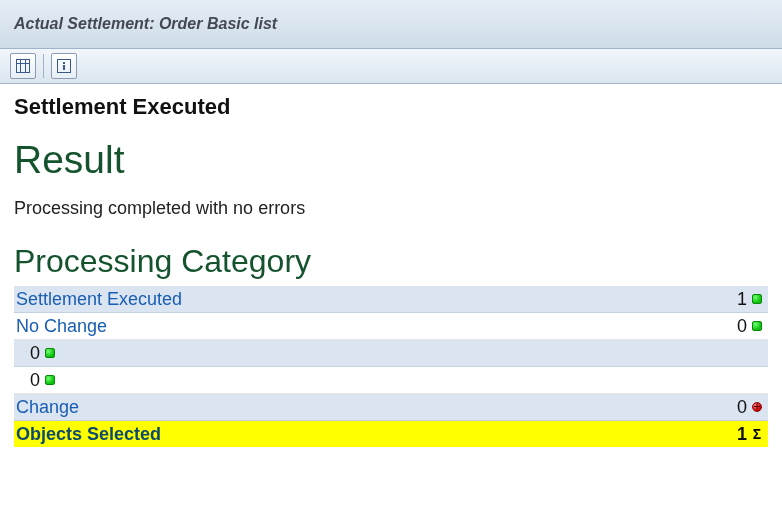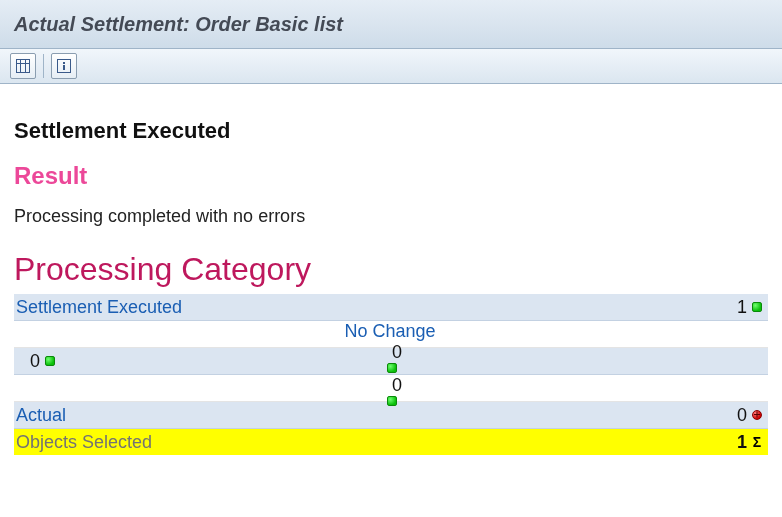--- a/index.html
+++ b/index.html
@@ -11,21 +11,21 @@
 }
 .titlebar {
   background: linear-gradient(to bottom, #e5edf5 0%, #cedce9 100%);
   height: 48px;
   border-bottom: 1px solid #9fb4c8;
   display: flex;
   align-items: center;
   padding-left: 14px;
 }
 .titlebar-title {
-  font-size: 20px;
+  font-size: 16px;
   font-weight: bold;
   font-style: italic;
   color: #444a55;
 }
 .toolbar {
   background: linear-gradient(to bottom, #f1f6fb 0%, #dbe6f0 100%);
   height: 34px;
   border-bottom: 1px solid #9fb4c8;
   display: flex;
   align-items: center;
@@ -43,41 +43,41 @@
   justify-content: center;
   cursor: pointer;
 }
 .tbbtn svg { display:block; }
 .tbsep {
   width: 1px;
   height: 24px;
   background: #9fb4c8;
   margin: 0 3px;
 }
-.content { padding: 28px 14px 0 14px; }
+.content { padding: 4px 14px 0 14px; }
 .h-exec { font-size: 22px; font-weight: bold; color:#111; margin: 6px 0 14px 0;}
-.h-result { font-size: 24px; font-weight: bold; color:#ec4899; margin: 18px 0 16px 0;}
+.h-result { font-size: 39px; font-weight: normal; color:#14532d; margin: 18px 0 16px 0;}
 .msg { font-size: 18px; color:#222; margin: 6px 0 24px 0;}
-.h-proc { font-size: 32px; font-weight: normal; color:#be185d; margin: 20px 0 6px 0;}
+.h-proc { font-size: 32px; font-weight: normal; color:#14532d; margin: 20px 0 6px 0;}
 
 .rows { width: 100%; }
 .row {
   display:flex;
   align-items:center;
   height: 26px;
   font-size: 18px;
   padding: 0 4px 0 2px;
 }
 .row.blue { background:#dbe5f1; border-bottom:1px solid #c3d1e2;}
-.row.white { background:#ffffff; border-bottom:1px solid #e4e4e4;flex-direction:column;}
+.row.white { background:#ffffff; border-bottom:1px solid #e4e4e4;}
 .row.yellow { background:#ffff00; }
 .row .label { flex:1; }
 .row .label.link { color:#1a5eb3; cursor:pointer; }
 .row .count { width: 24px; text-align:right; color:#111; }
-.row.yellow .label { font-weight:normal; color:#737373;}
+.row.yellow .label { font-weight:bold; color:#0c4a6e;}
 .row.yellow .count { font-weight:bold;}
 .status-ind {
   width: 14px; height: 12px;
   margin-left: 3px;
   display:flex; align-items:center; justify-content:center;
 }
 .led-green {
   width: 8px; height: 8px; border-radius:2px;
   background: radial-gradient(circle at 30% 30%, #6fff6f, #0bbf0b 70%);
   border:1px solid #0a8a0a;
@@ -154,21 +154,21 @@
     </div>
 
     <div class="row white">
       <span class="count">0</span>
       <span class="status-ind">
           <span class="led-green"></span>
         </span>
     </div>
 
     <div class="row blue">
-      <span class="label link">Actual</span>
+      <span class="label link">Change</span>
       <span class="count">0</span>
       <span class="status-ind">
           <span class="led-red"></span>
         </span>
     </div>
 
     <div class="row yellow">
       <span class="label">Objects Selected</span>
       <span class="count">1</span>
       <span class="sigma">Σ</span>

